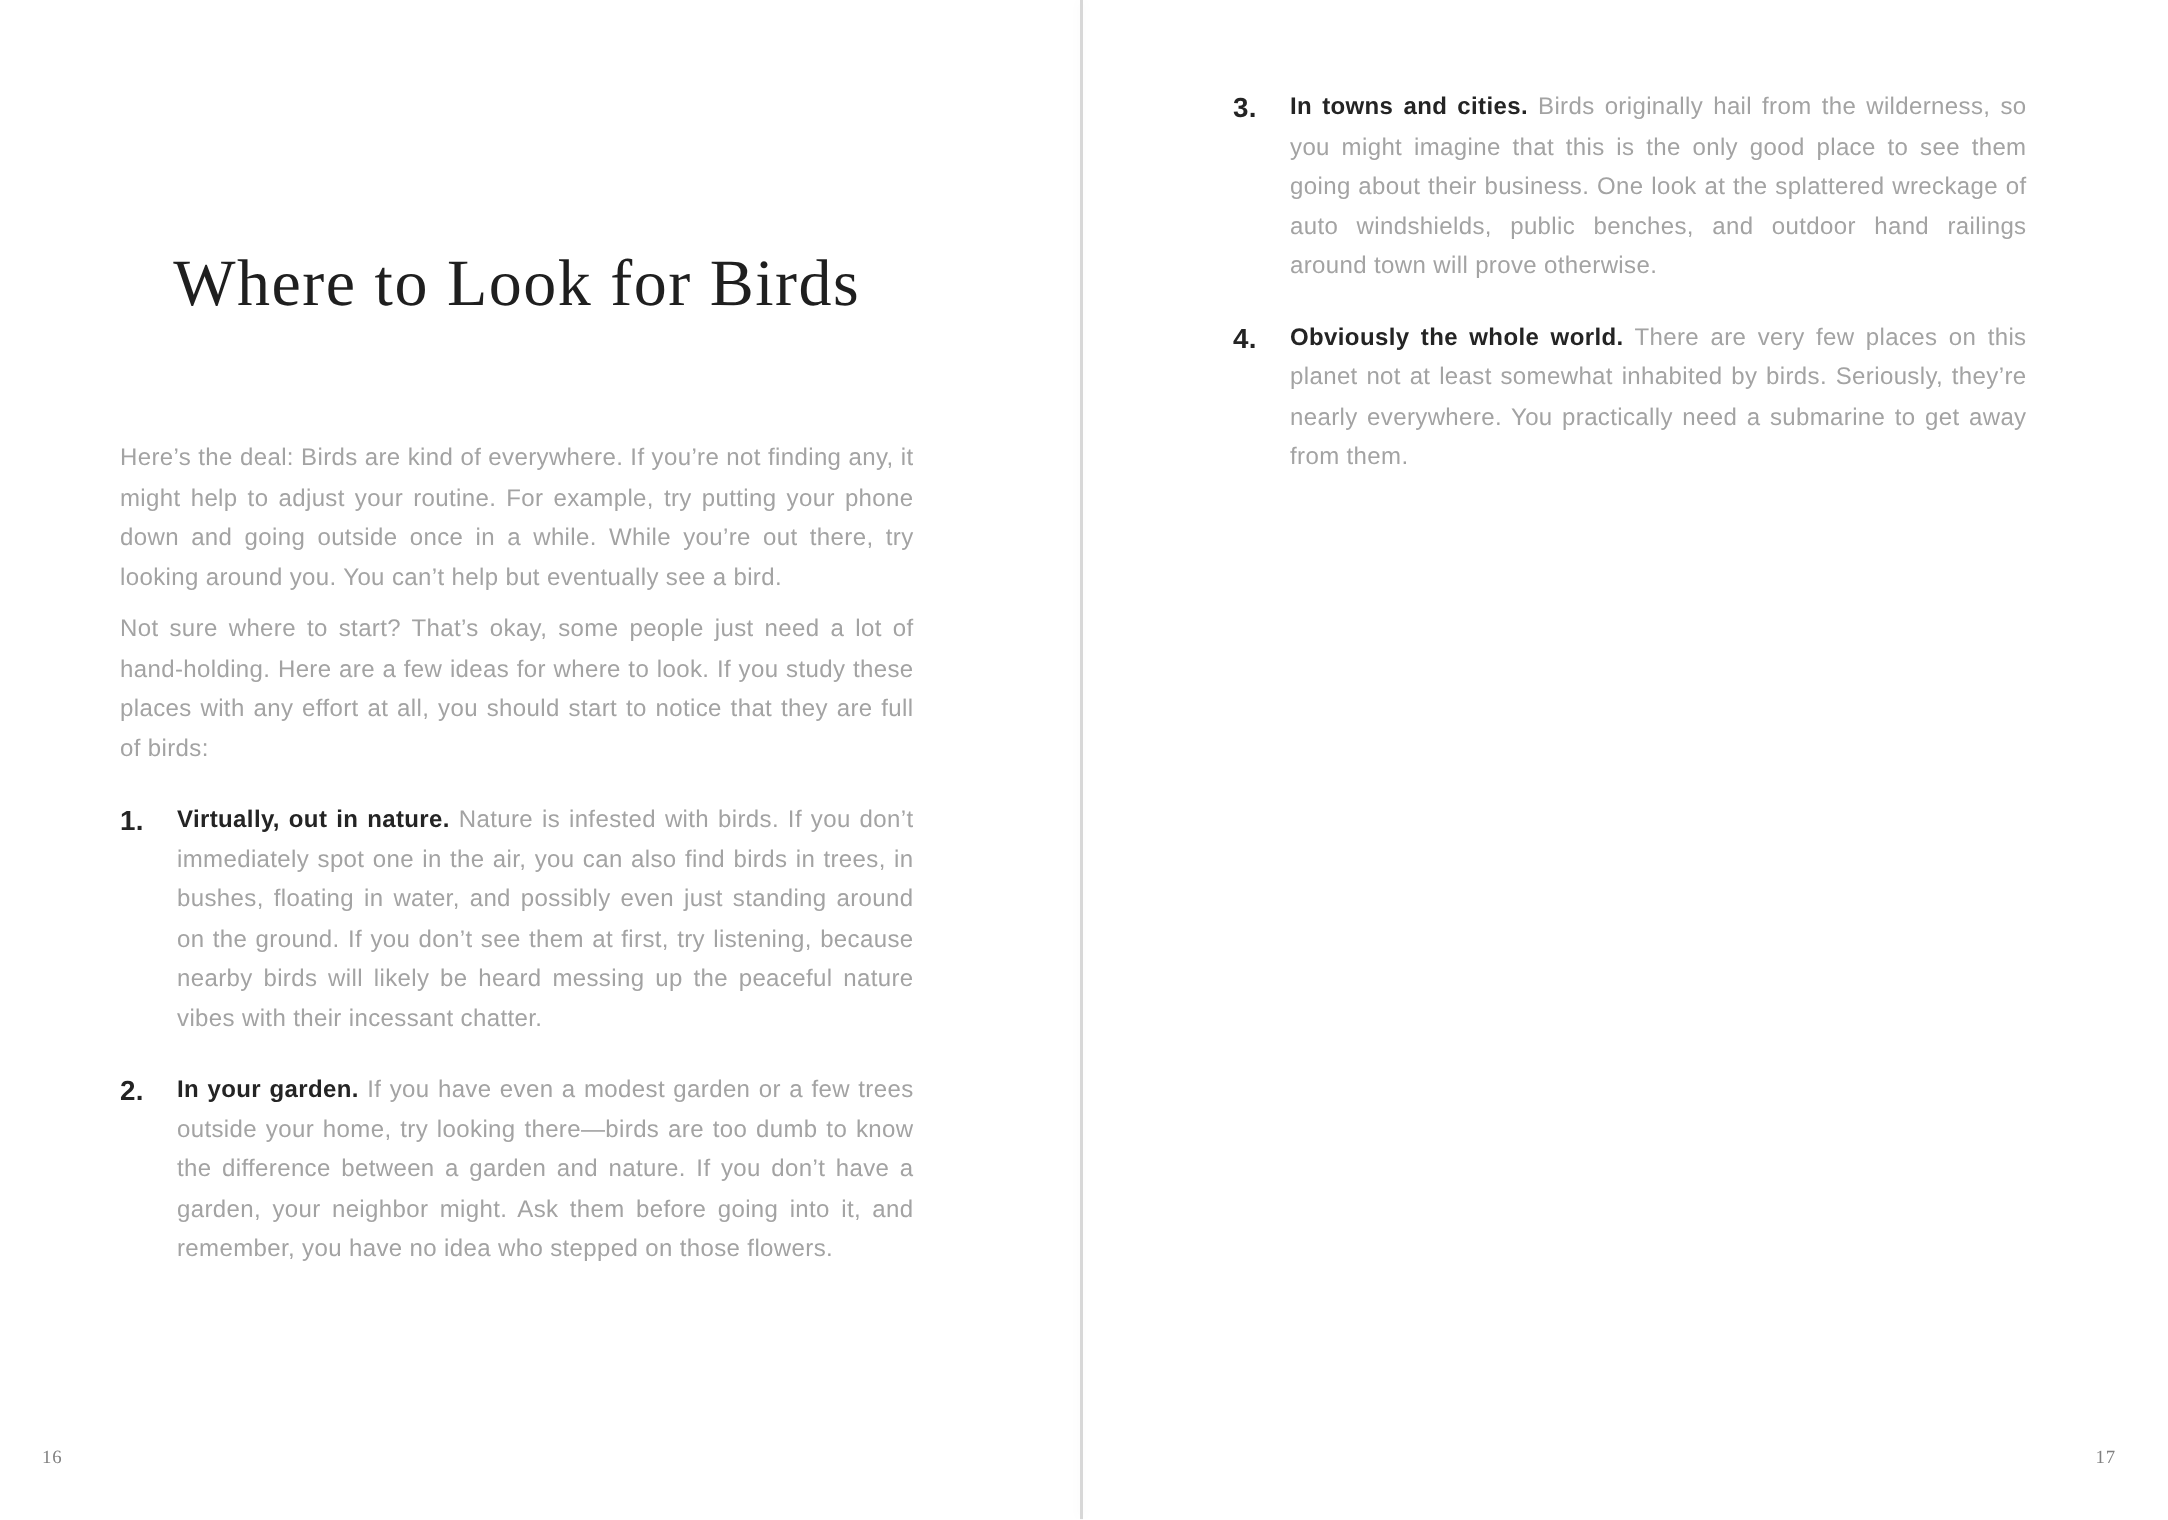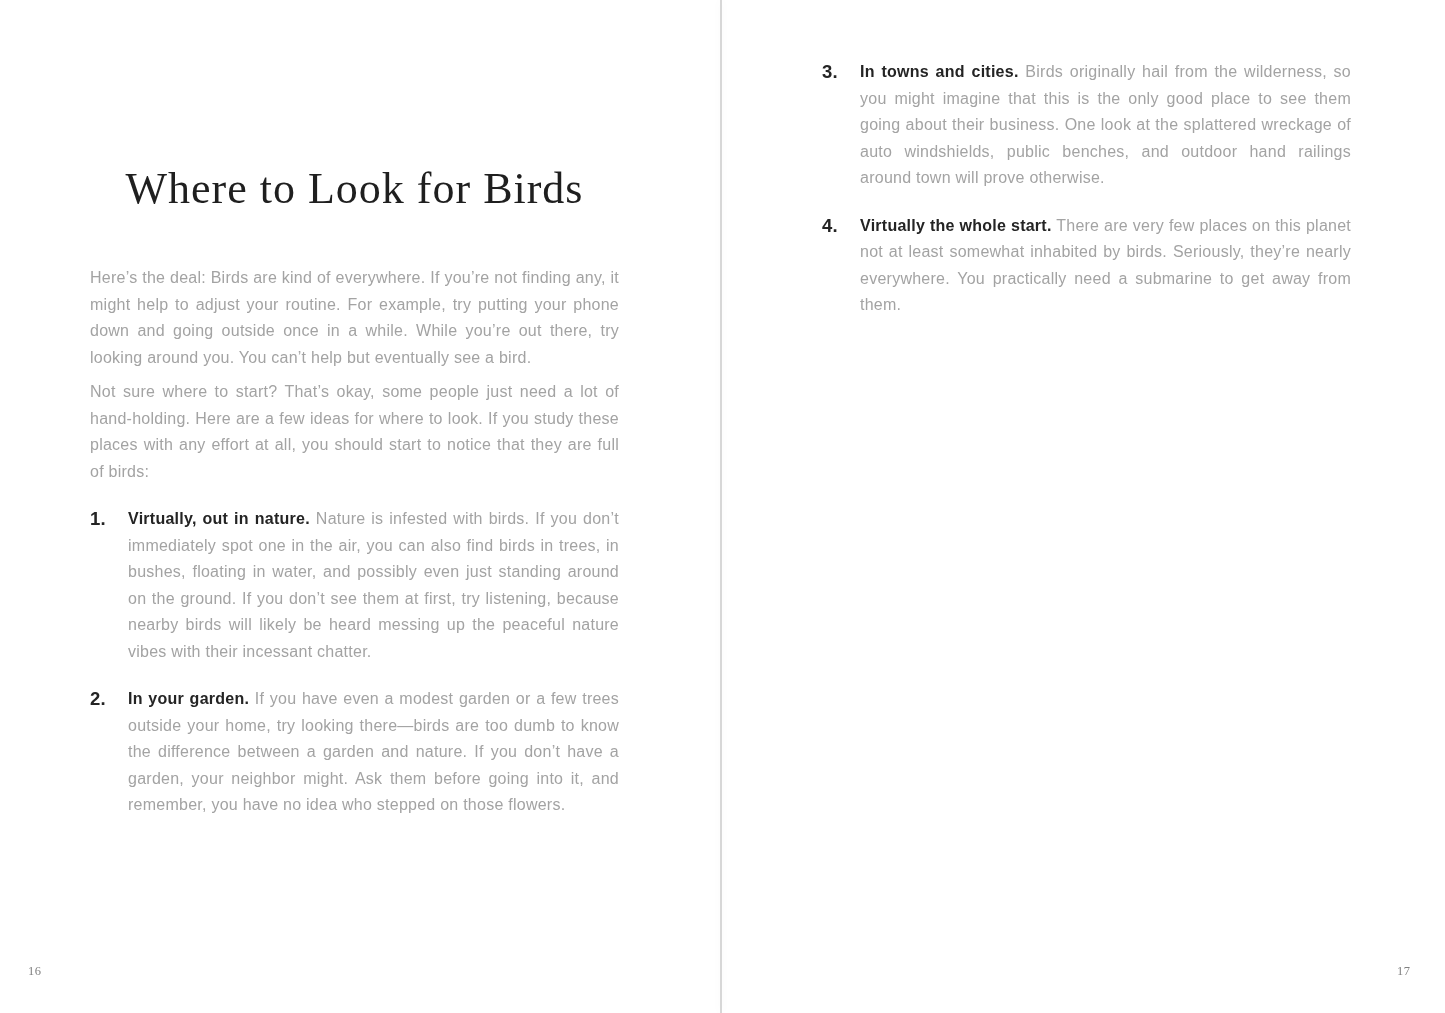--- a/index.html
+++ b/index.html
@@ -19,21 +19,21 @@
     width: 2px;
     height: 100%;
     background: #d7d7d7;
     box-shadow: 0 0 8px rgba(0,0,0,0.05);
   }
   .page {
     position: absolute;
     top: 0;
     width: 529px;
   }
-  .page-left  { left: 90px; }
+  .page-left  { left: 80px; }
   .page-right { left: 822px; }
 
   .chapter-title {
     font-family: "Liberation Serif", "DejaVu Serif", serif;
     font-weight: 400;
     font-size: 44px;
     line-height: 1.12;
     letter-spacing: 1px;
     color: #1f1f1f;
     text-align: center;
@@ -41,21 +41,21 @@
   }
 
   .body-text {
     font-size: 16px;
     line-height: 26.5px;
     letter-spacing: 0.25px;
     color: #a3a3a3;
     text-align: justify;
   }
   .intro { margin-top: 8px; }
-  .intro.first { margin-top: 52px; }
+  .intro.first { margin-top: 80px; }
 
   .list-item {
     display: flex;
     align-items: flex-start;
     margin-top: 21px;
   }
   .page-right .list-item.first { margin-top: 59px; }
   .list-num {
     flex: 0 0 38px;
     width: 38px;
@@ -119,21 +119,21 @@
       <span class="list-num">3.</span>
       <p class="body-text list-text">
         <span class="list-lead">In towns and cities.</span>
         <span>Birds originally hail from the wilderness, so you might imagine that this is the only good place to see them going about their business. One look at the splattered wreckage of auto windshields, public benches, and outdoor hand railings around town will prove otherwise.</span>
       </p>
     </div>
 
     <div class="list-item">
       <span class="list-num">4.</span>
       <p class="body-text list-text">
-        <span class="list-lead">Virtually the whole start.</span>
+        <span class="list-lead">Obviously the whole world.</span>
         <span>There are very few places on this planet not at least somewhat inhabited by birds. Seriously, they’re nearly everywhere. You practically need a submarine to get away from them.</span>
       </p>
     </div>
   </section>
 
   <span class="page-number pn-left">16</span>
 
   <span class="page-number pn-right">17</span>
 
 </div>

